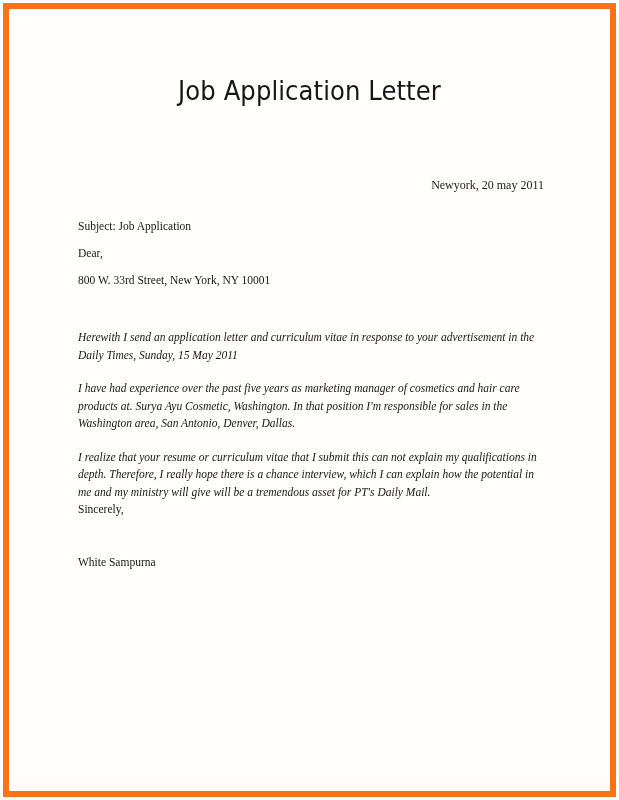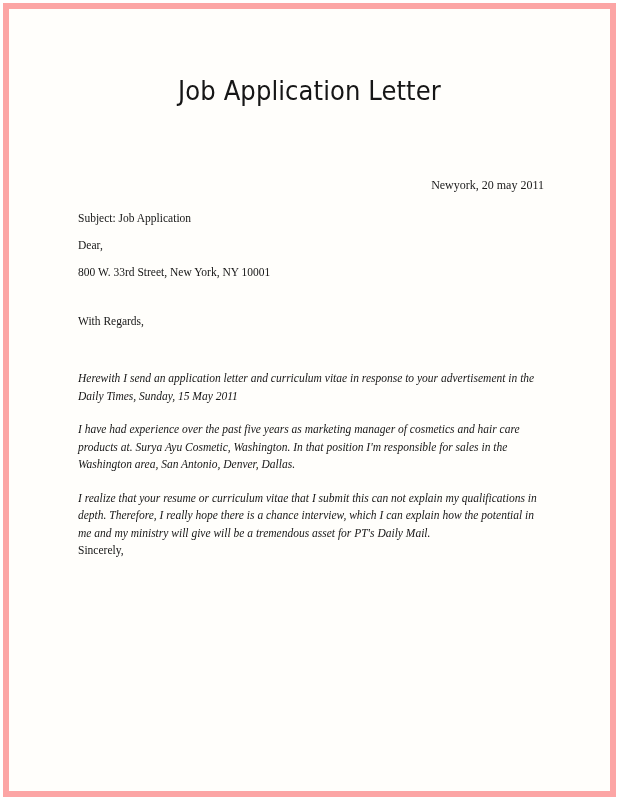--- a/index.html
+++ b/index.html
@@ -25,21 +25,21 @@
     background: #ffffff;
     box-sizing: border-box;
     padding: 3px;
   }
 
   
   .orange-border {
     width: 100%;
     height: 100%;
     box-sizing: border-box;
-    border: 6px solid #fca5a5;
+    border: 6px solid #f97316;
     background: #fffefc;
     position: relative;
   }
 
   
   .letter-sheet {
     position: absolute;
     left: 0;
     top: 0;
     right: 0;
@@ -77,21 +77,21 @@
     width: 462px;
   }
 
   .line-block {
     font-size: 11.5px;
     color: #161616;
     line-height: 17px;
   }
 
   
-  .gap-subject   { margin-top: 4px; }
+  .gap-subject   { margin-top: 12px; }
   .gap-small     { margin-top: 10px; }
   .gap-regards   { margin-top: 32px; }
   .gap-para1     { margin-top: 40px; }
   .gap-para      { margin-top: 16px; }
   .gap-sincerely { }
   .gap-sign      { margin-top: 36px; }
 
   .para {
     font-size: 11.5px;
     color: #161616;
@@ -114,27 +114,27 @@
       <div class="body-col">
 
         <div class="line-block gap-subject">Subject: Job Application</div>
 
         <div class="line-block gap-small">Dear,</div>
 
 
         <div class="line-block gap-small">800 W. 33rd Street, New York, NY 10001</div>
 
 
-        <div class="line-block gap-regards">With Regards,</div>
 
         <div class="para gap-para1">Herewith I send an application letter and curriculum vitae in response to your advertisement in the Daily Times, Sunday, 15 May 2011</div>
 
         <div class="para gap-para">I have had experience over the past five years as marketing manager of cosmetics and hair care products at. Surya Ayu Cosmetic, Washington. In that position I'm responsible for sales in the Washington area, San Antonio, Denver, Dallas.</div>
 
         <div class="para gap-para">I realize that your resume or curriculum vitae that I submit this can not explain my qualifications in depth. Therefore, I really hope there is a chance interview, which I can explain how the potential in me and my ministry will give will be a tremendous asset for PT's Daily Mail.</div>
 
         <div class="line-block gap-sincerely">Sincerely,</div>
 
+        <div class="line-block gap-sign">White Sampurna</div>
 
       </div>
     </div>
   </div>
 </div>
 
 </body></html>

